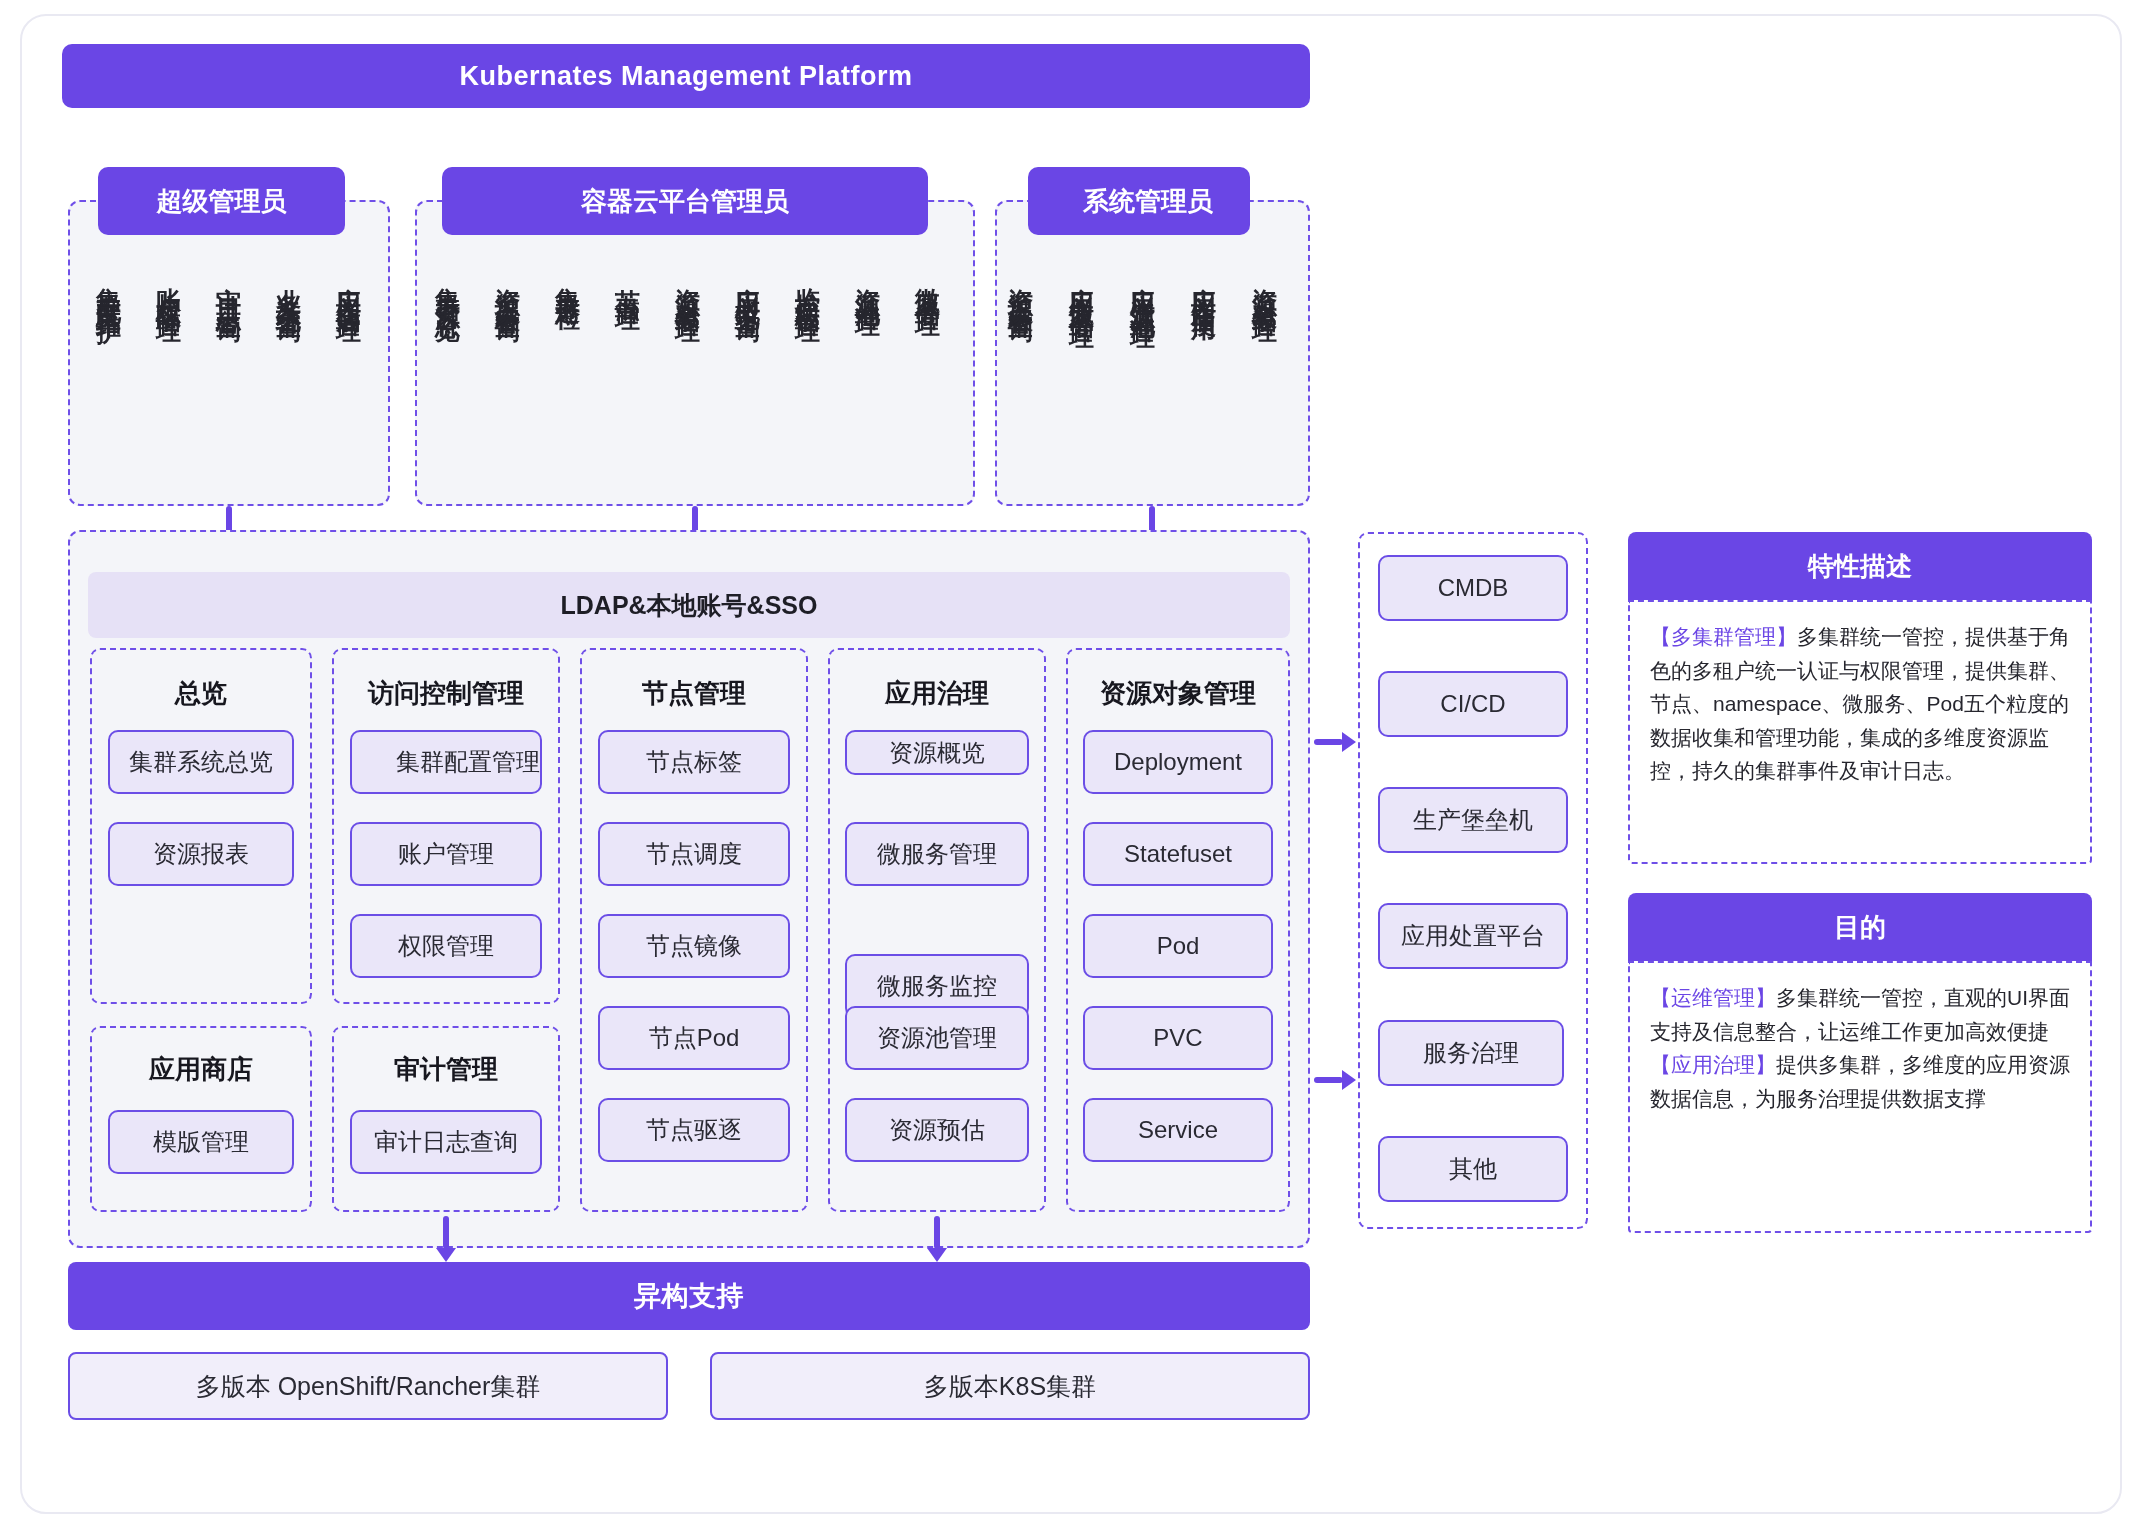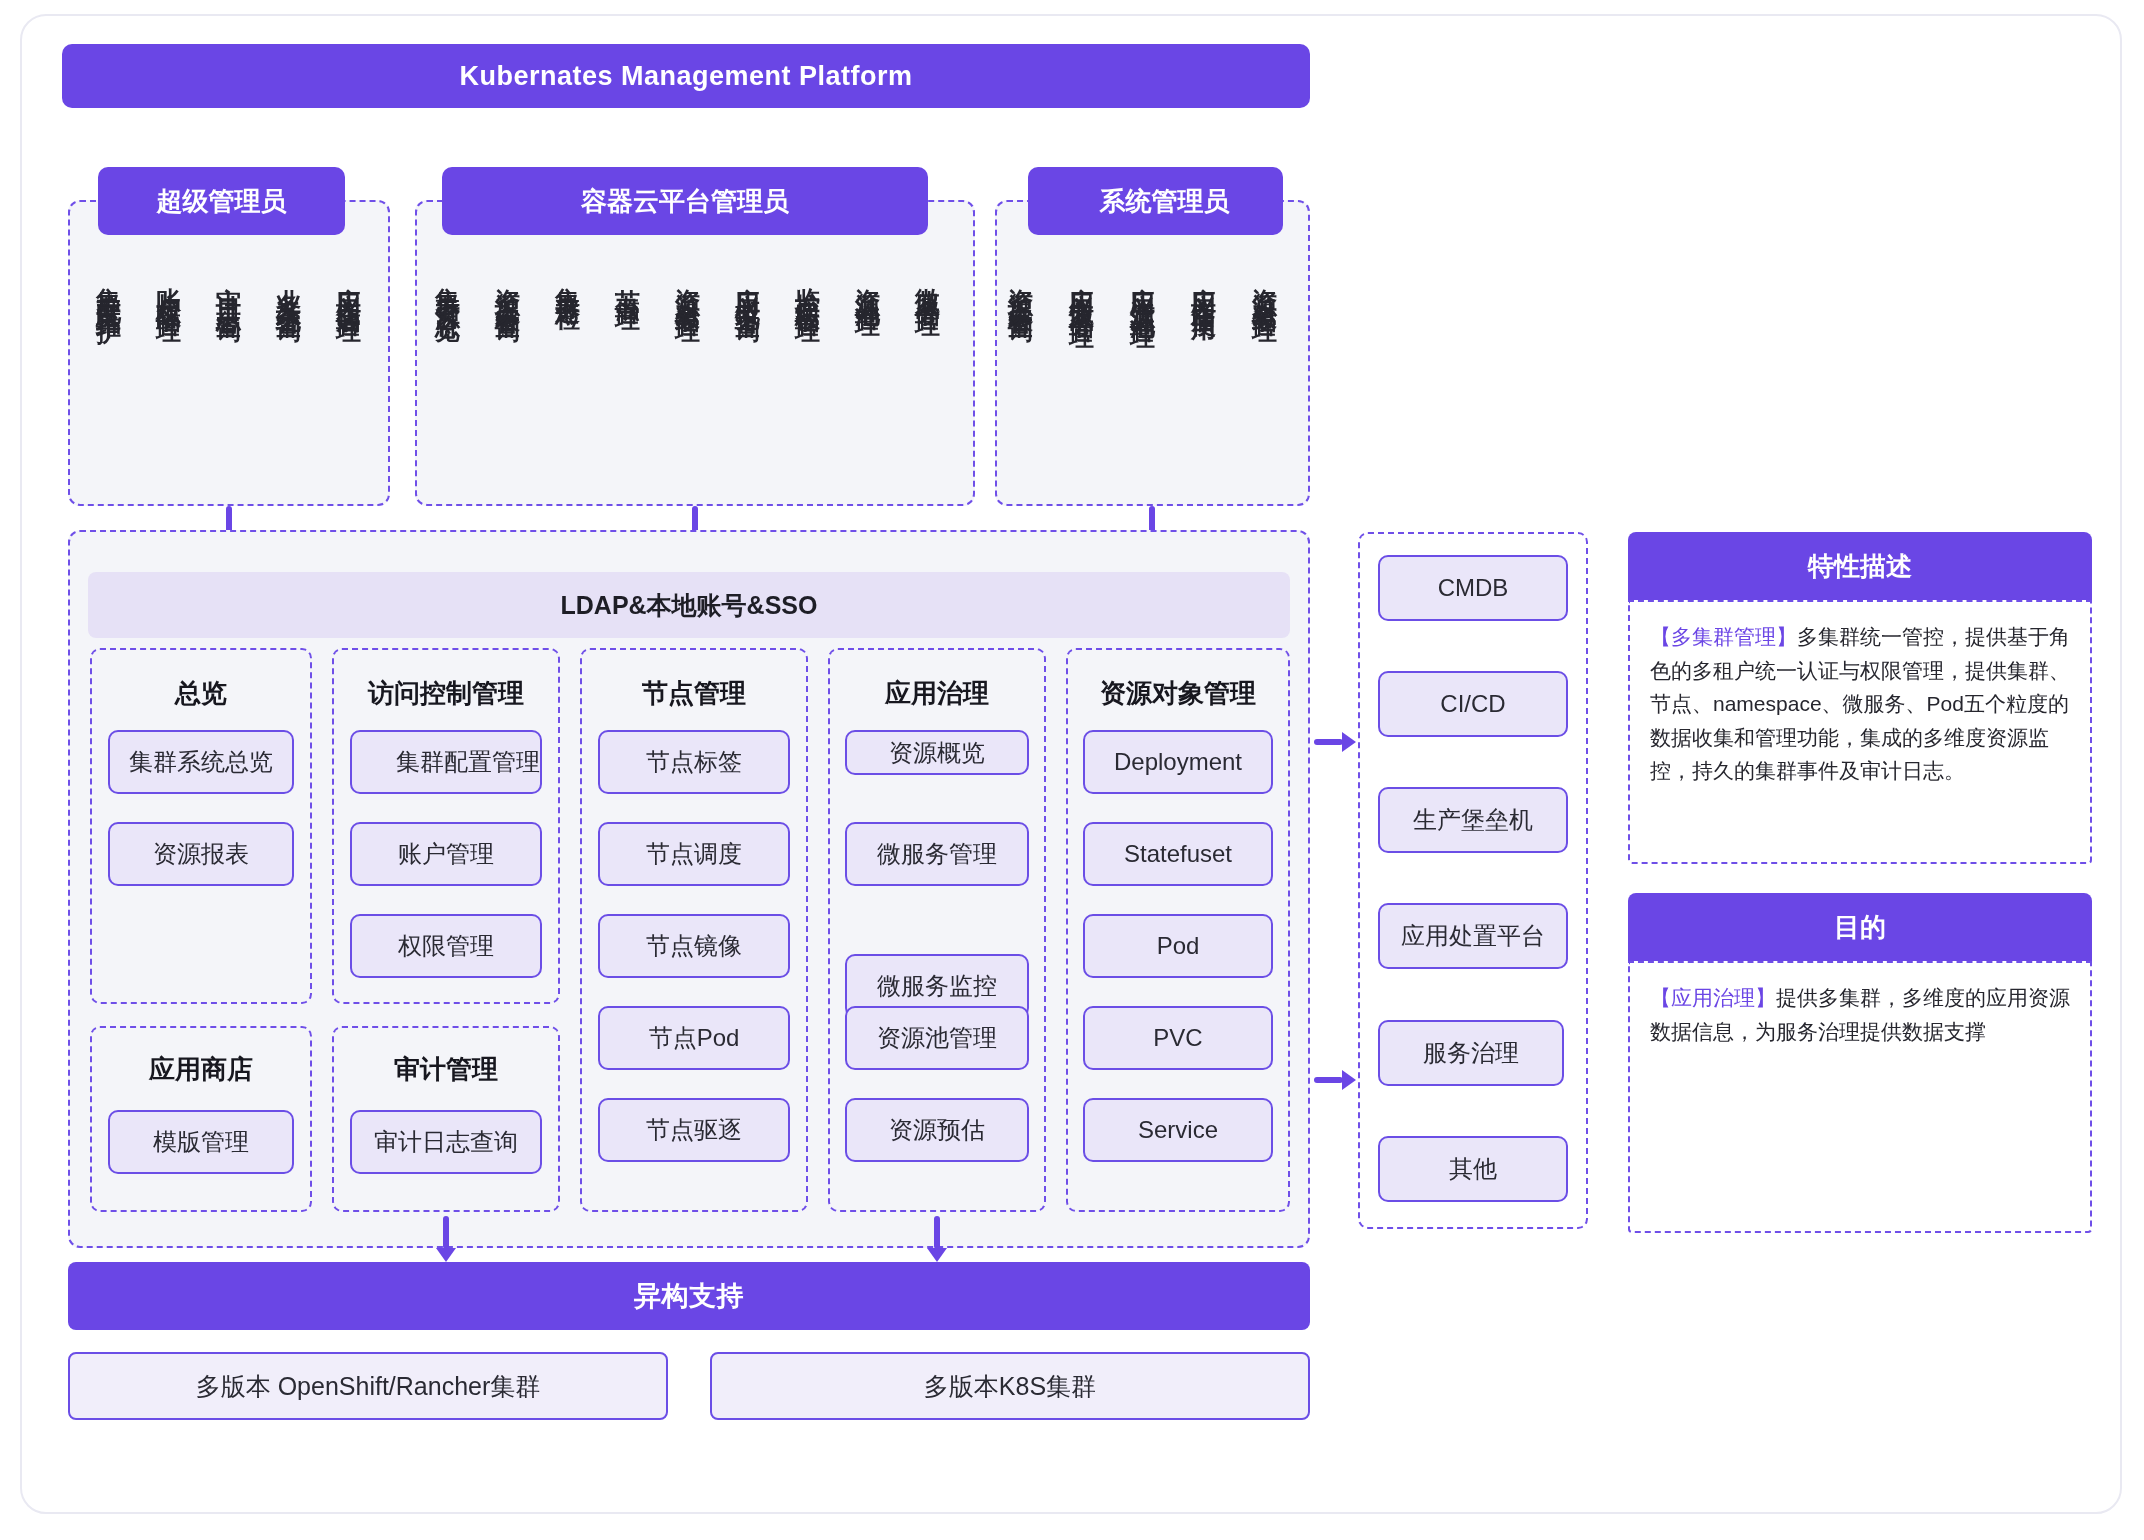--- a/index.html
+++ b/index.html
@@ -71,21 +71,21 @@
   <div class="abs vtext" style="left:495px;">资源报表查询</div>
   <div class="abs vtext" style="left:555px;">集群巡检</div>
   <div class="abs vtext" style="left:615px;">节点管理</div>
   <div class="abs vtext" style="left:675px;">资源对象管理</div>
   <div class="abs vtext" style="left:735px;">应用概览查询</div>
   <div class="abs vtext" style="left:795px;">监控面板管理</div>
   <div class="abs vtext" style="left:855px;">资源池管理</div>
   <div class="abs vtext" style="left:915px;">微服务管理</div>
 
   <div class="abs role-box" style="left:995px;top:200px;width:315px;height:306px;"></div>
-  <div class="abs role-header" style="left:1028px;top:167px;width:255px;height:68px;padding-left:18px;">系统管理员</div>
+  <div class="abs role-header" style="left:1028px;top:167px;width:222px;height:68px;padding-left:18px;">系统管理员</div>
   <div class="abs vtext" style="left:1008px;">资源报表查询</div>
   <div class="abs vtext" style="left:1069px;">应用微服务管理</div>
   <div class="abs vtext" style="left:1130px;">应用资源池管理</div>
   <div class="abs vtext" style="left:1191px;">应用商店使用</div>
   <div class="abs vtext" style="left:1252px;">资源对象管理</div>
 
   <div class="abs arrow-down" style="left:219px;top:506px;height:48px;"></div>
   <div class="abs arrow-down" style="left:685px;top:506px;height:48px;"></div>
   <div class="abs arrow-down" style="left:1142px;top:506px;height:48px;"></div>
 
@@ -150,20 +150,23 @@
   <div class="abs chip" style="left:1378px;top:1136px;width:190px;height:66px;">其他</div>
 
   <div class="abs panel-header" style="left:1628px;top:532px;width:464px;height:68px;">特性描述</div>
   <div class="abs panel-body" style="left:1628px;top:600px;width:464px;height:264px;">
     <span class="tag">【多集群管理】</span><span>多集群统一管控，提供基于角色的多租户统一认证与权限管理，提供集群、节点、namespace、微服务、Pod五个粒度的数据收集和管理功能，集成的多维度资源监控，持久的集群事件及审计日志。</span>
   </div>
 
   <div class="abs panel-header" style="left:1628px;top:893px;width:464px;height:68px;">目的</div>
   <div class="abs panel-body" style="left:1628px;top:961px;width:464px;height:272px;">
     <div>
+      <span class="tag">【运维管理】</span><span>多集群统一管控，直观的UI界面支持及信息整合，让运维工作更加高效便捷</span>
+    </div>
+    <div>
       <span class="tag">【应用治理】</span><span>提供多集群，多维度的应用资源数据信息，为服务治理提供数据支撑</span>
     </div>
   </div>
 
   <div class="abs banner" style="left:68px;top:1262px;width:1242px;height:68px;border-radius:8px;">异构支持</div>
   <div class="abs wideb" style="left:68px;top:1352px;width:600px;height:68px;">多版本 OpenShift/Rancher集群</div>
   <div class="abs wideb" style="left:710px;top:1352px;width:600px;height:68px;">多版本K8S集群</div>
 </div>
 
 </body></html>

